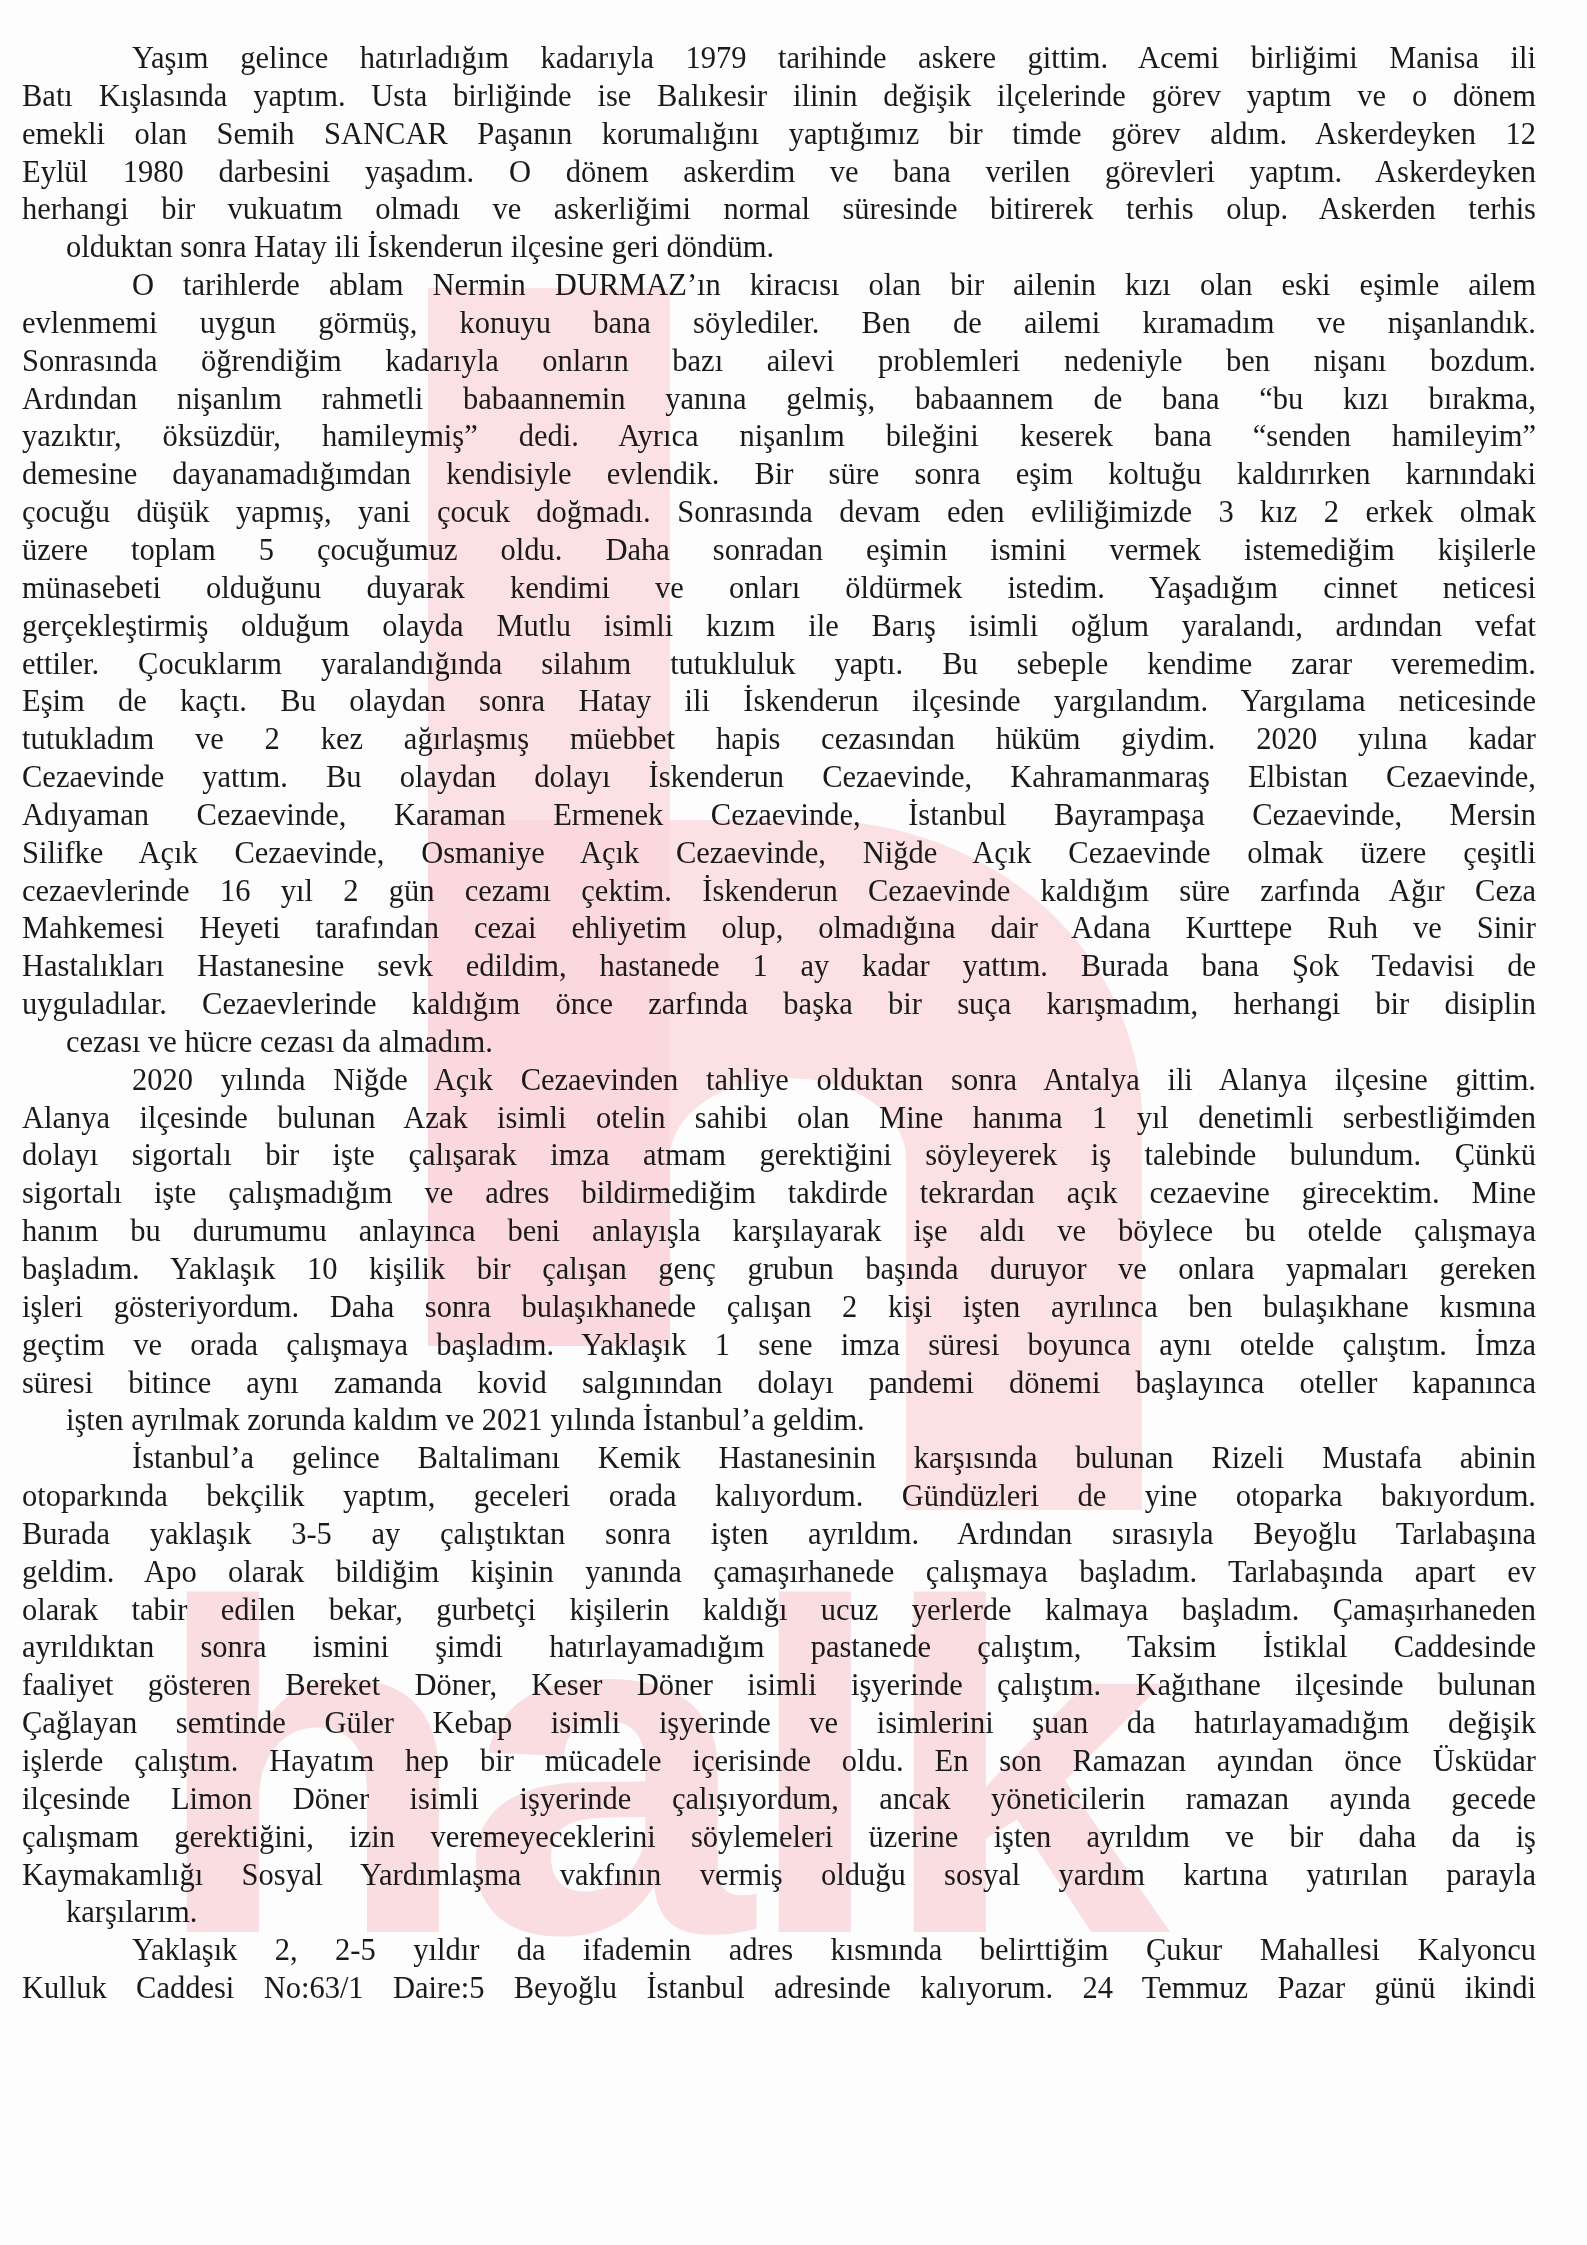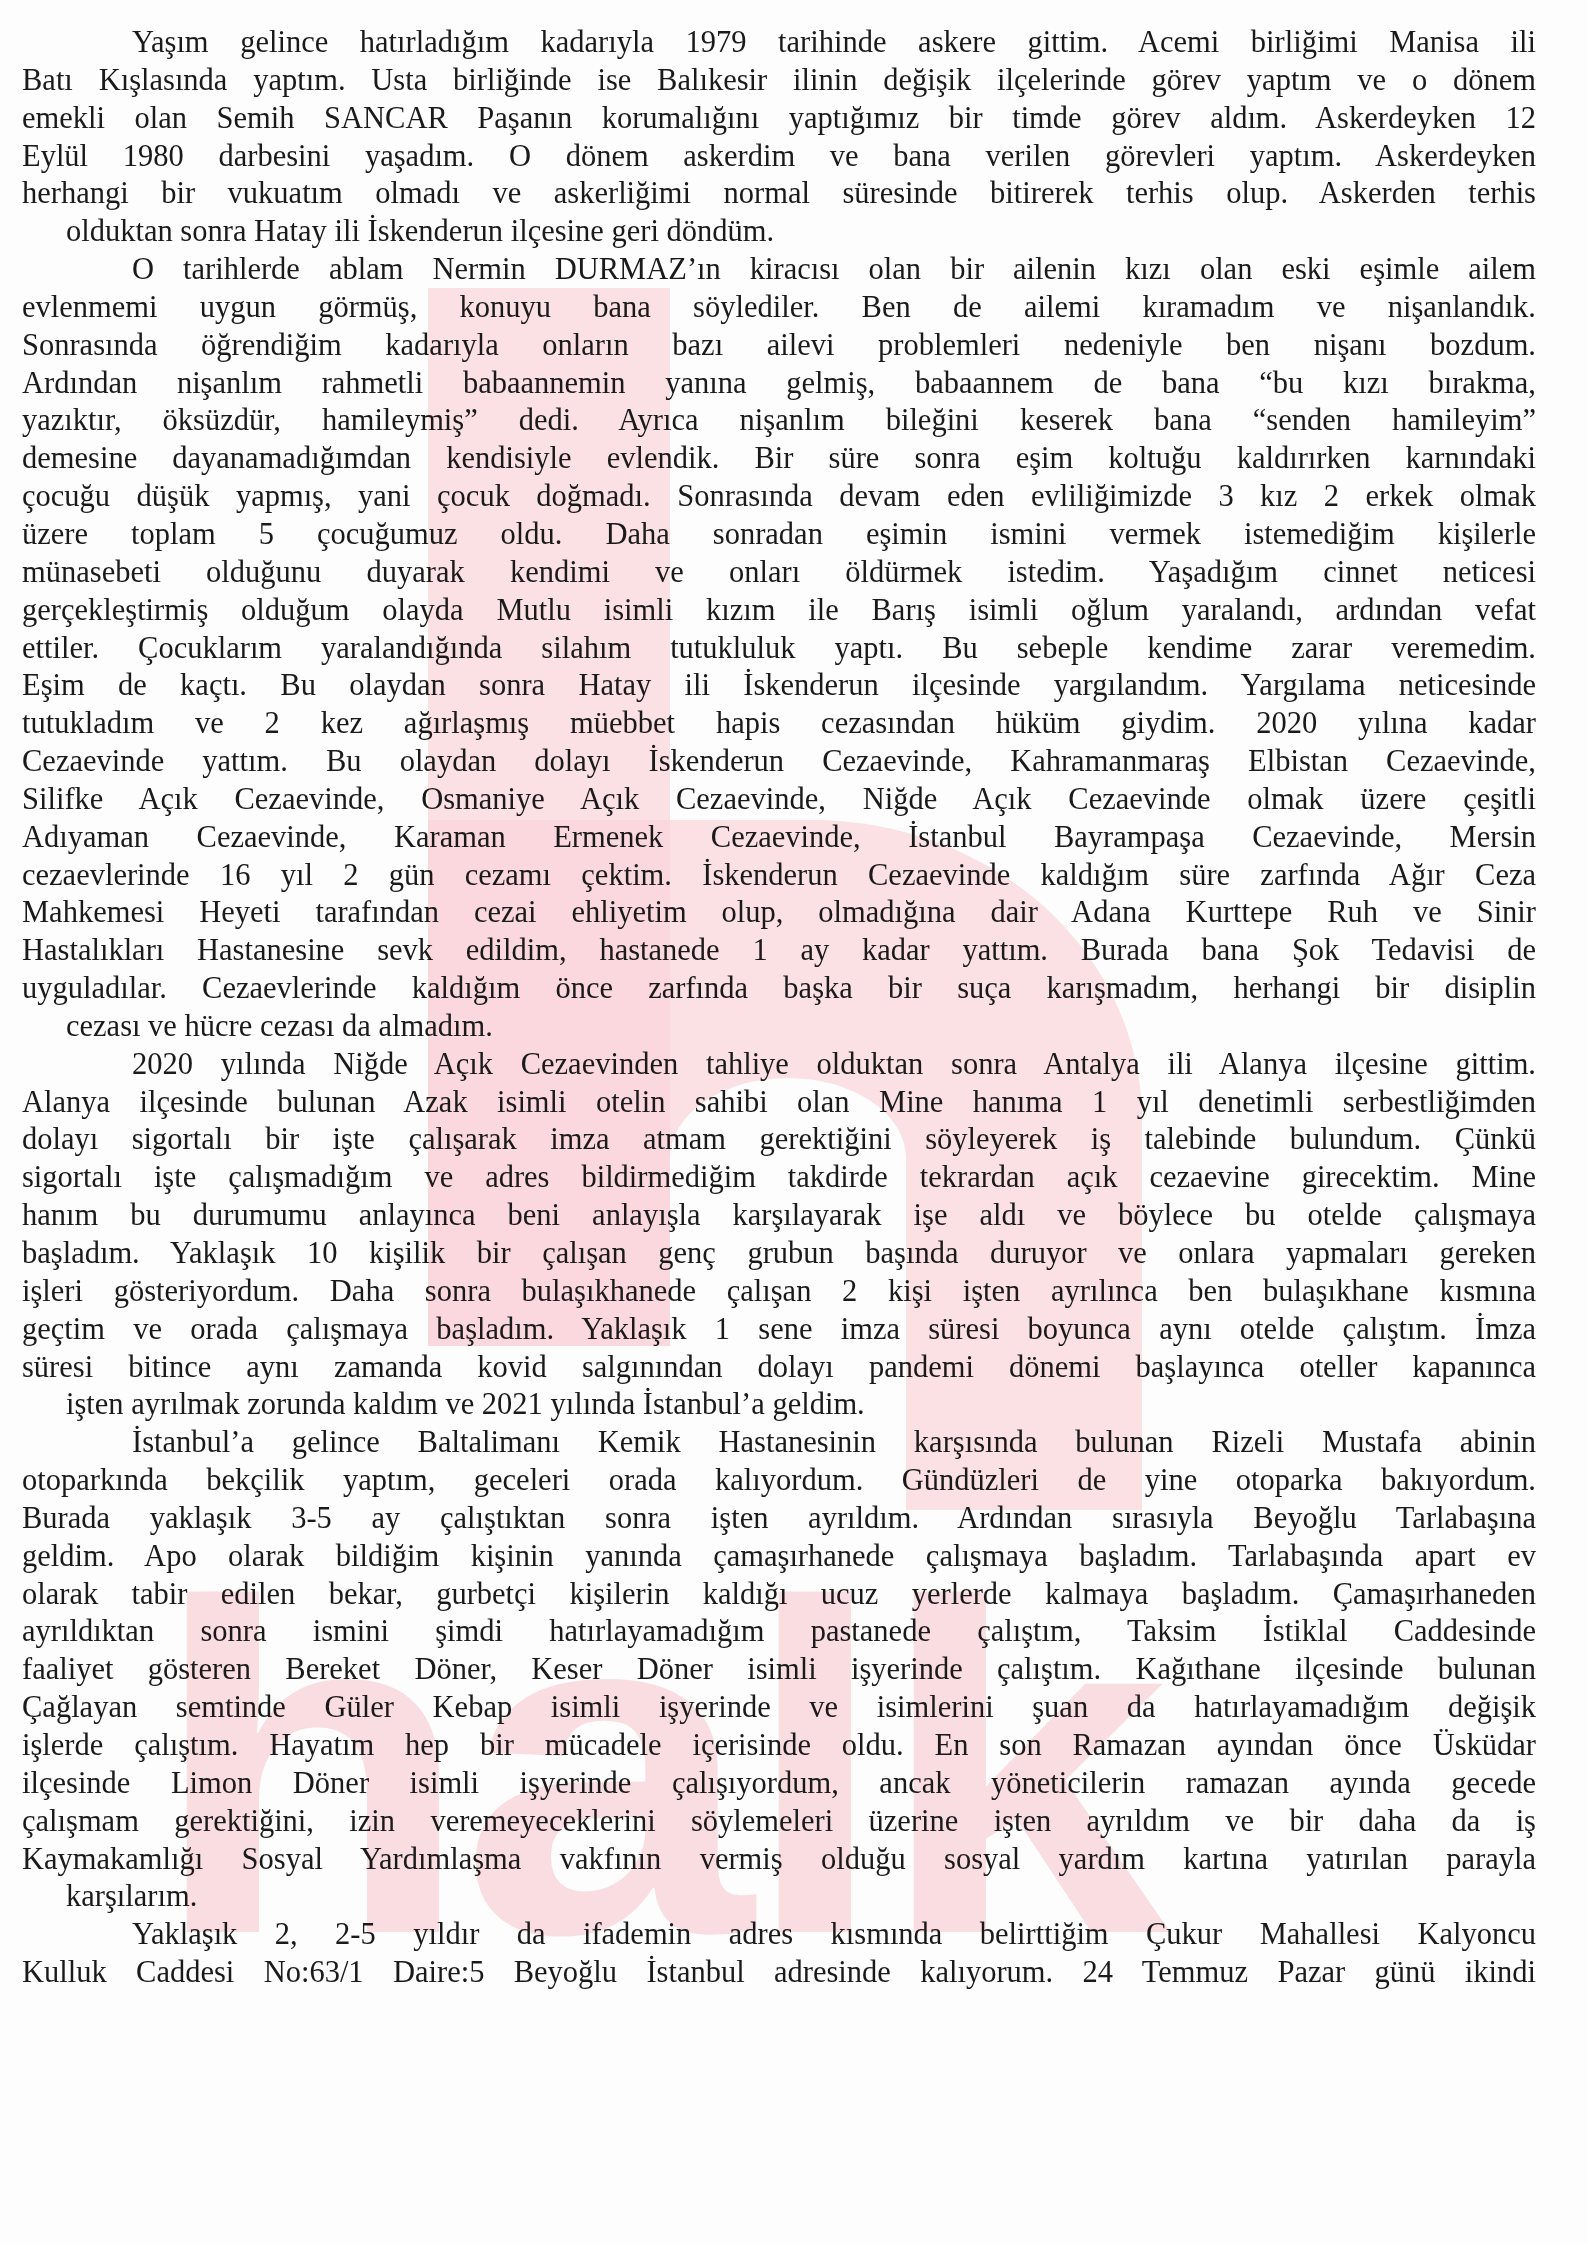--- a/index.html
+++ b/index.html
@@ -4,21 +4,21 @@
 <style>
   html, body { margin: 0; padding: 0; }
   body {
     width: 1587px; height: 2245px; overflow: hidden; position: relative;
     background: #fdfdfd;
     font-family: "Liberation Serif", "DejaVu Serif", serif;
     color: #1a1a1a;
   }
   .wm { position: absolute; background: #f9d6db; z-index: 0; }
   .page {
-    position: absolute; left: 22px; top: 24px; width: 1514px; z-index: 1;
+    position: absolute; left: 22px; top: 40px; width: 1514px; z-index: 1;
   }
   .para { margin: 0; }
   .line {
     display: block; height: 37.85px; line-height: 37.85px;
     font-size: 30.5px; white-space: nowrap;
     text-align: justify; text-align-last: justify;
     overflow: hidden;
   }
   .line.last { text-align-last: left; margin-left: 44px; }
   .line.indent { padding-left: 110px; }
@@ -56,22 +56,22 @@
       <span class="line">yazıktır, öksüzdür, hamileymiş” dedi. Ayrıca nişanlım bileğini keserek bana “senden hamileyim”</span>
       <span class="line">demesine dayanamadığımdan kendisiyle evlendik. Bir süre sonra eşim koltuğu kaldırırken karnındaki</span>
       <span class="line">çocuğu düşük yapmış, yani çocuk doğmadı. Sonrasında devam eden evliliğimizde 3 kız 2 erkek olmak</span>
       <span class="line">üzere toplam 5 çocuğumuz oldu. Daha sonradan eşimin ismini vermek istemediğim kişilerle</span>
       <span class="line">münasebeti olduğunu duyarak kendimi ve onları öldürmek istedim. Yaşadığım cinnet neticesi</span>
       <span class="line">gerçekleştirmiş olduğum olayda Mutlu isimli kızım ile Barış isimli oğlum yaralandı, ardından vefat</span>
       <span class="line">ettiler. Çocuklarım yaralandığında silahım tutukluluk yaptı. Bu sebeple kendime zarar veremedim.</span>
       <span class="line">Eşim de kaçtı. Bu olaydan sonra Hatay ili İskenderun ilçesinde yargılandım. Yargılama neticesinde</span>
       <span class="line">tutukladım ve 2 kez ağırlaşmış müebbet hapis cezasından hüküm giydim. 2020 yılına kadar</span>
       <span class="line">Cezaevinde yattım. Bu olaydan dolayı İskenderun Cezaevinde, Kahramanmaraş Elbistan Cezaevinde,</span>
+      <span class="line">Adıyaman Cezaevinde, Karaman Ermenek Cezaevinde, İstanbul Bayrampaşa Cezaevinde, Mersin</span>
       <span class="line">Silifke Açık Cezaevinde, Osmaniye Açık Cezaevinde, Niğde Açık Cezaevinde olmak üzere çeşitli</span>
-      <span class="line">Adıyaman Cezaevinde, Karaman Ermenek Cezaevinde, İstanbul Bayrampaşa Cezaevinde, Mersin</span>
       <span class="line">cezaevlerinde 16 yıl 2 gün cezamı çektim. İskenderun Cezaevinde kaldığım süre zarfında Ağır Ceza</span>
       <span class="line">Mahkemesi Heyeti tarafından cezai ehliyetim olup, olmadığına dair Adana Kurttepe Ruh ve Sinir</span>
       <span class="line">Hastalıkları Hastanesine sevk edildim, hastanede 1 ay kadar yattım. Burada bana Şok Tedavisi de</span>
       <span class="line">uyguladılar. Cezaevlerinde kaldığım önce zarfında başka bir suça karışmadım, herhangi bir disiplin</span>
       <span class="line last">cezası ve hücre cezası da almadım.</span>
     </div>
   <div class="para" id="p2">
       <span class="line indent">2020 yılında Niğde Açık Cezaevinden tahliye olduktan sonra Antalya ili Alanya ilçesine gittim.</span>
       <span class="line">Alanya ilçesinde bulunan Azak isimli otelin sahibi olan Mine hanıma 1 yıl denetimli serbestliğimden</span>
       <span class="line">dolayı sigortalı bir işte çalışarak imza atmam gerektiğini söyleyerek iş talebinde bulundum. Çünkü</span>

